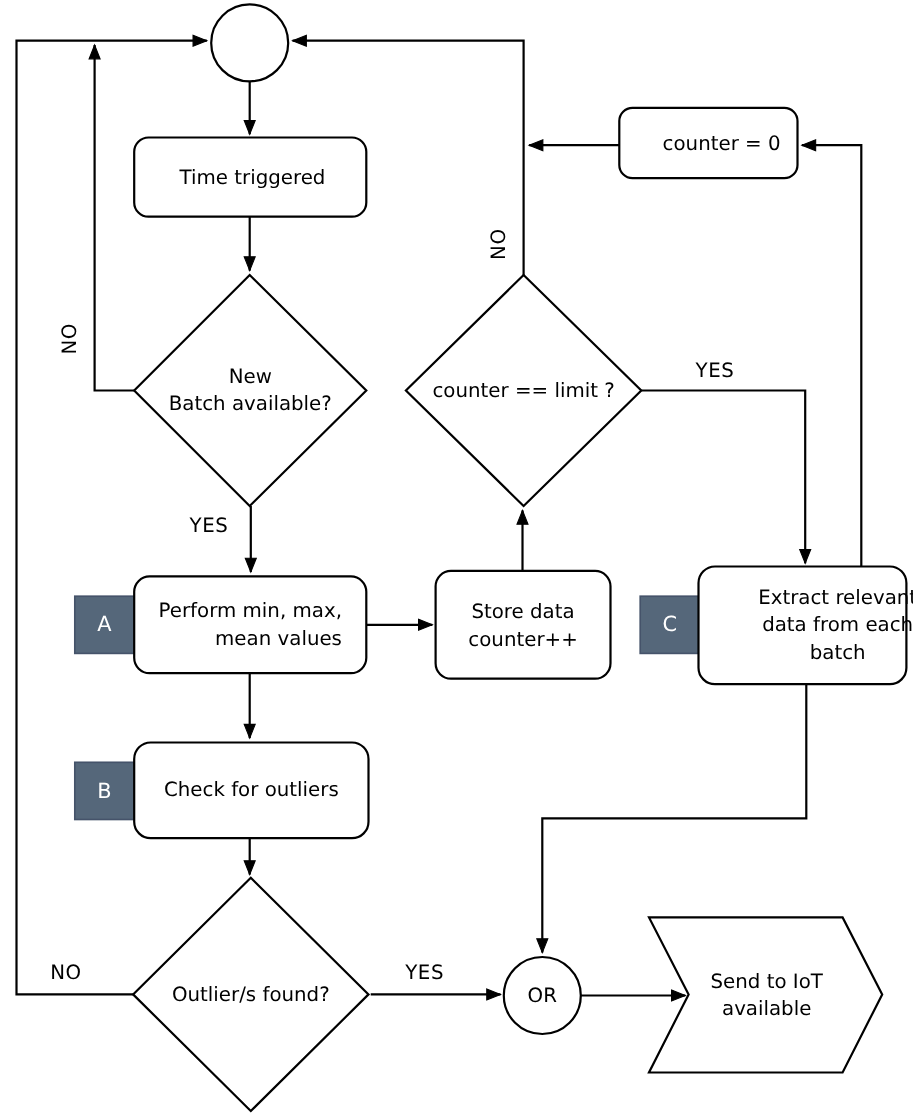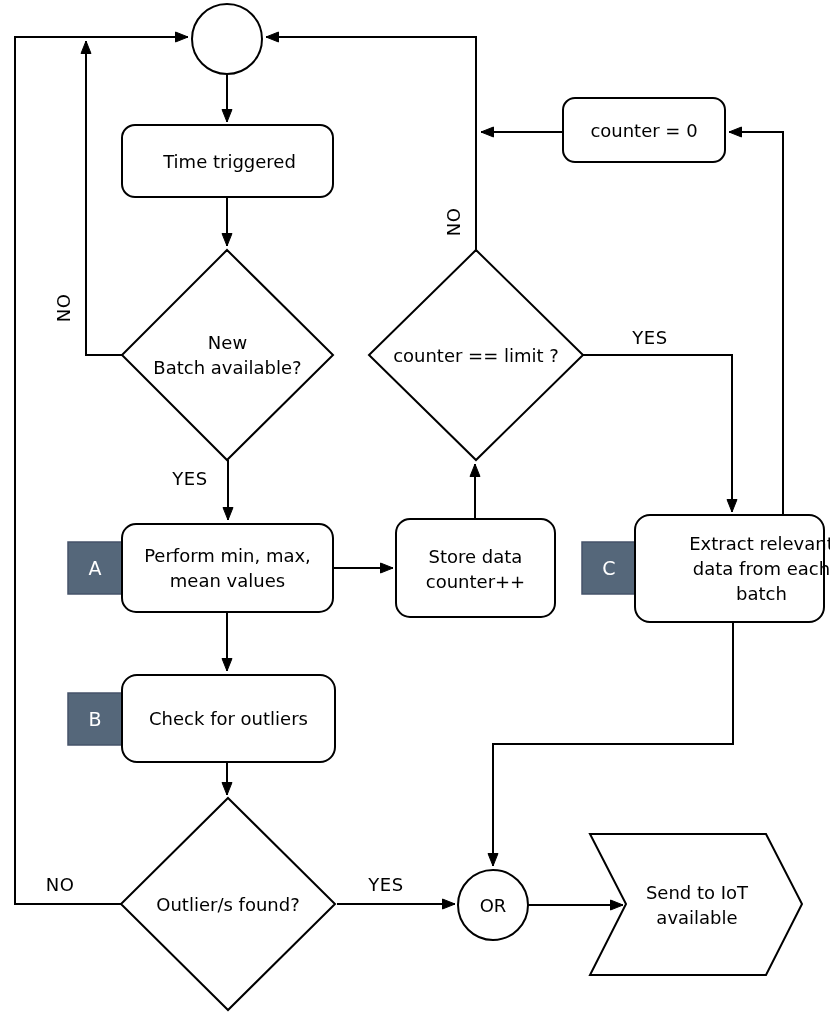--- a/index.html
+++ b/index.html
@@ -70,33 +70,33 @@
       <polygon points="590,834 766,834 802,904 766,975 590,975 626,904"></polygon>
     </g>
   </svg>
 
 
   <div class="lbl" style="left:122px;top:125px;width:215px;height:72px;">Time triggered</div>
 
   <div class="lbl" style="left:127px;top:329px;width:201px;height:52px;">New
 Batch available?</div>
 
-  <div class="lbl" style="left:122px;top:524px;width:211px;height:88px;">Perform min, max,
+  <div class="lbl" style="left:122px;top:524px;width:211px;height:88px;text-align:right;">Perform min, max,
 mean values</div>
 
   <div class="lbl" style="left:122px;top:675px;width:213px;height:87px;">Check for outliers</div>
 
   <div class="lbl" style="left:122px;top:878px;width:212px;height:52px;">Outlier/s found?</div>
 
   <div class="lbl" style="left:396px;top:520px;width:159px;height:98px;">Store data
 counter++</div>
 
   <div class="lbl" style="left:369px;top:330px;width:214px;height:50px;">counter == limit ?</div>
 
-  <div class="lbl" style="left:563px;top:98px;width:162px;height:64px;">counter = 0</div>
+  <div class="lbl" style="left:563px;top:98px;width:162px;height:64px;padding-left:12px;">counter = 0</div>
 
   <div class="lbl" style="left:635px;top:515px;width:189px;height:107px;padding-left:32px;">Extract relevant
 data from each
 batch</div>
 
   <div class="lbl" style="left:458px;top:870px;width:70px;height:70px;">OR</div>
 
   <div class="lbl" style="left:607px;top:869px;width:180px;height:72px;">Send to IoT
 available</div>
 

